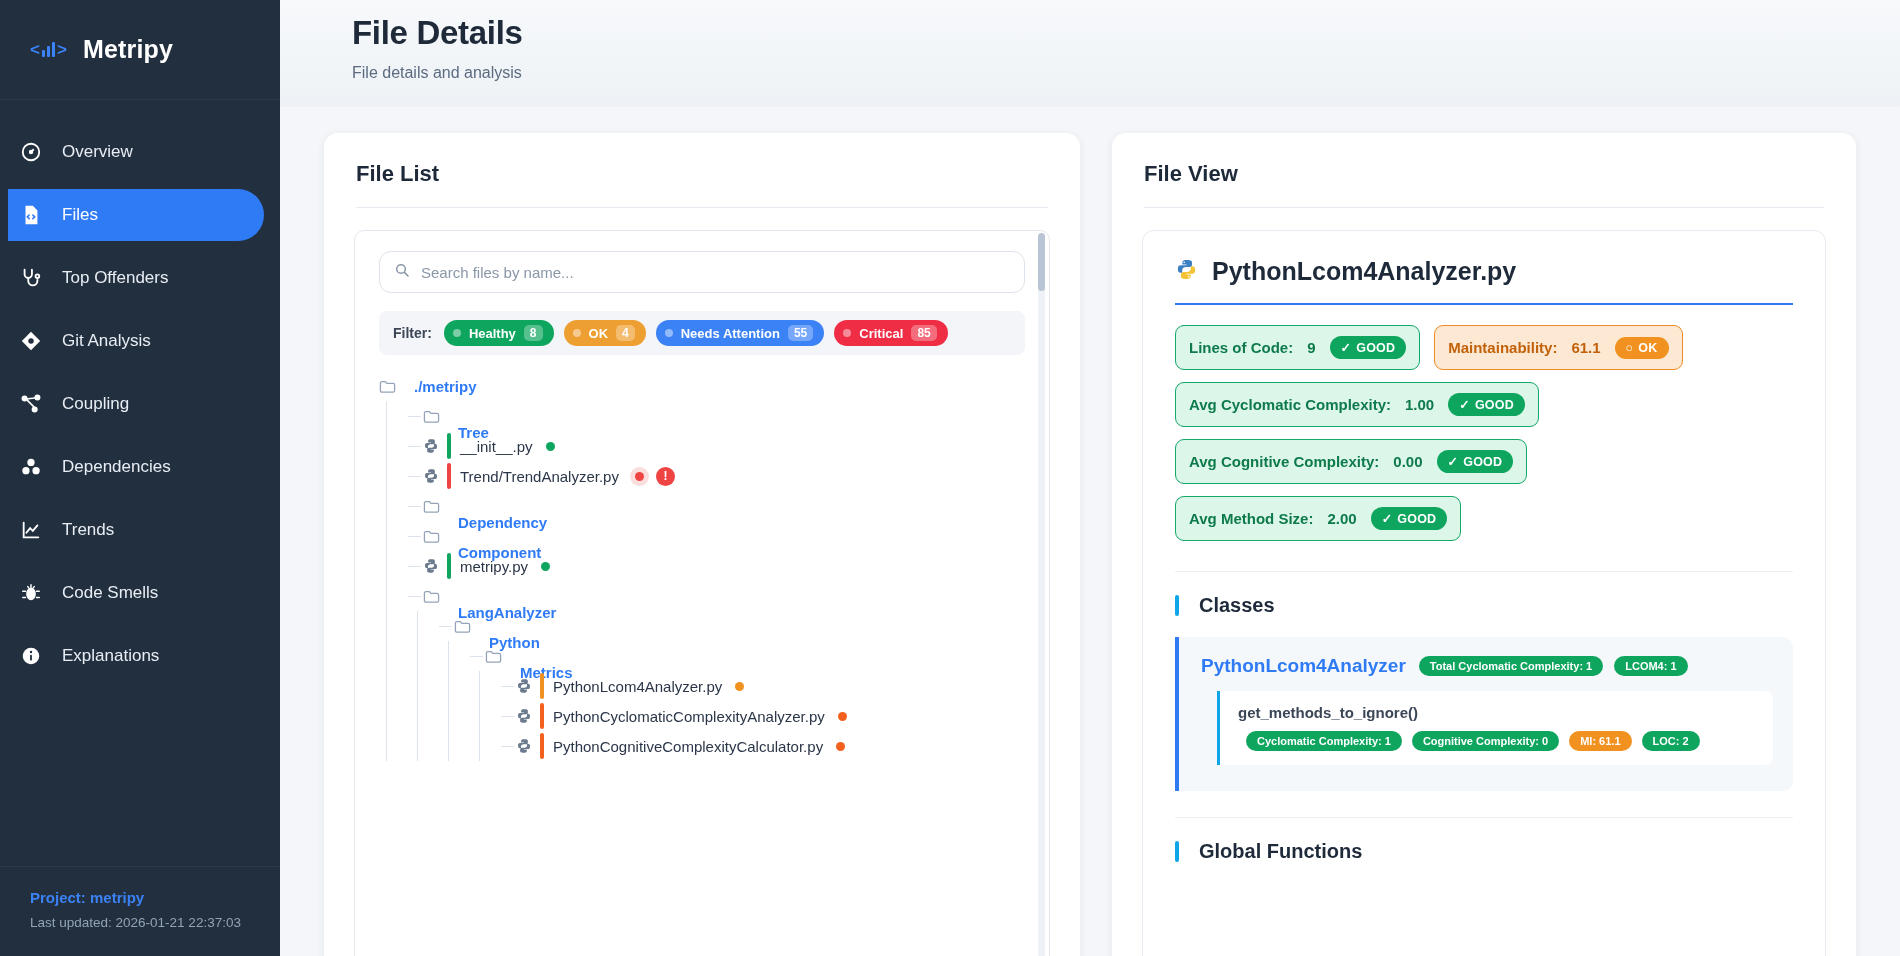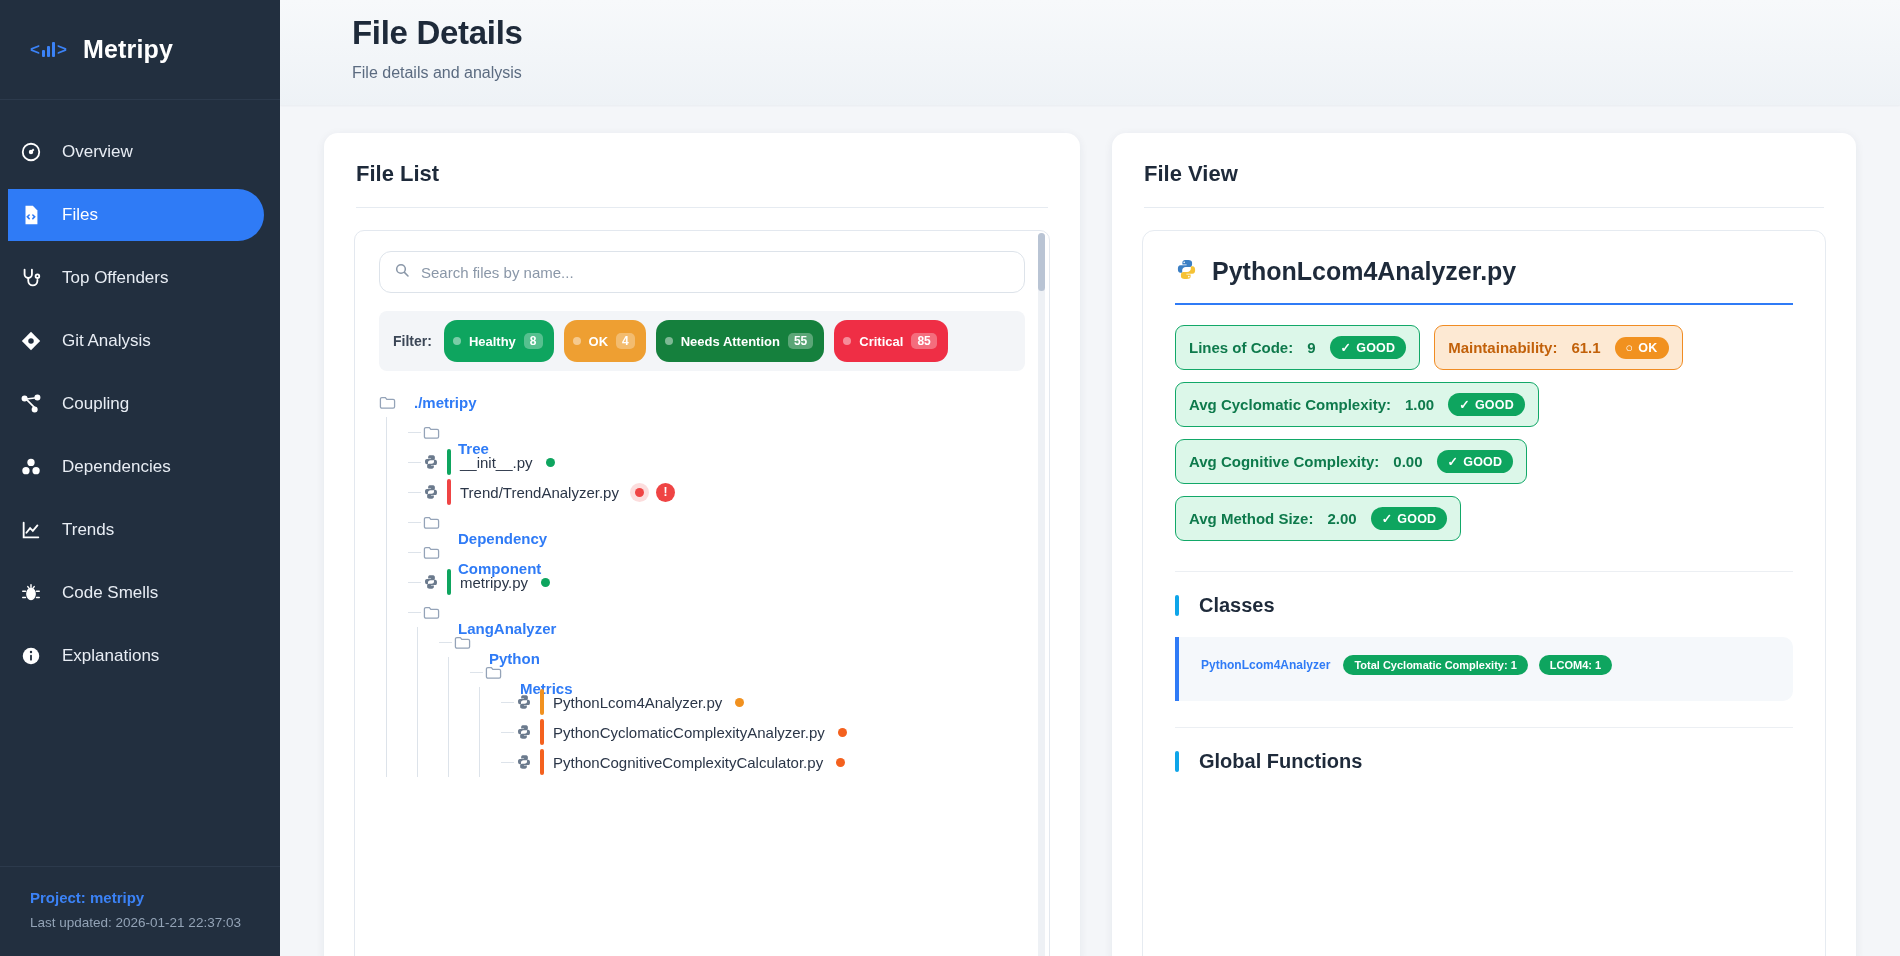--- a/index.html
+++ b/index.html
@@ -91,21 +91,21 @@
   }
   .search .ph { color: #8a97a8; font-size: 15px; }
   .filter-bar {
     margin: 18px 24px 0; background: #f3f5f8; border-radius: 8px;
     display: flex; align-items: center; gap: 10px;
     padding: 9px 14px;
   }
   .filter-label { font-size: 14px; font-weight: 700; color: #3b4656; margin-right: 2px; }
   .pill {
     display: inline-flex; align-items: center; gap: 8px;
-    height: 42px; padding: 0 11px 0 9px; border-radius: 13px;
+    height: 26px; padding: 0 11px 0 9px; border-radius: 13px;
     color: #fff; font-size: 13px; font-weight: 700; cursor: pointer;
   }
   .pill .dot { width: 8px; height: 8px; border-radius: 50%; background: rgba(255,255,255,.45); }
   .pill .cnt {
     background: rgba(255,255,255,.3); border-radius: 5px;
     padding: 1px 6px; font-size: 12px; font-weight: 700;
   }
 
   .tree { flex: 1; min-height: 0; overflow: hidden; padding: 16px 0 0 0; position: relative; }
   .trow { display: flex; align-items: center; height: 30px; font-size: 15px; white-space: nowrap; }
@@ -166,21 +166,21 @@
   .fv-sep { height: 1px; background: #eceff3; margin: 18px 0 22px; }
   .sec-head { display: flex; align-items: center; gap: 20px; margin-bottom: 20px; }
   .sec-bar { width: 4px; height: 21px; background: #0ea5e9; border-radius: 2px; }
   .sec-title { font-size: 20px; font-weight: 700; color: #1e2a3a; }
 
   .class-card {
     background: #f5f8fb; border-left: 4px solid #2f7bf6;
     border-radius: 0 10px 10px 0; padding: 18px 20px 26px 22px;
   }
   .class-row { display: flex; align-items: center; gap: 11px; flex-wrap: wrap; }
-  .class-name { font-size: 12px; font-weight: 700; color: #2f7bf6; margin-right: 2px; }
+  .class-name { font-size: 19px; font-weight: 700; color: #2f7bf6; margin-right: 2px; }
   .badge {
     display: inline-flex; align-items: center; border-radius: 12px;
     padding: 4px 11px; font-size: 11px; font-weight: 700; color: #fff;
   }
   .badge.green { background: #0ea55f; }
   .badge.orange { background: #f1911f; }
   .method-card {
     background: #fff; border-left: 3px solid #0ea5e9; border-radius: 0 8px 8px 0;
     margin: 14px 0 0 16px; padding: 13px 18px 14px;
   }
@@ -337,21 +337,21 @@
                 <span>Healthy</span>
                 <span class="cnt">8</span>
               </span>
 
               <span class="pill" style="background:#ee9f32">
                 <span class="dot"></span>
                 <span>OK</span>
                 <span class="cnt">4</span>
               </span>
 
-              <span class="pill" style="background:#15803d">
+              <span class="pill" style="background:#3b82f6">
                 <span class="dot"></span>
                 <span>Needs Attention</span>
                 <span class="cnt">55</span>
               </span>
 
               <span class="pill" style="background:#ef2e45">
                 <span class="dot"></span>
                 <span>Critical</span>
                 <span class="cnt">85</span>
               </span>
@@ -651,20 +651,29 @@
               <span class="sec-title">Classes</span>
             </div>
 
             <div class="class-card">
               <div class="class-row">
                 <span class="class-name">PythonLcom4Analyzer</span>
                 <span class="badge green">Total Cyclomatic Complexity: 1</span>
                 <span class="badge green">LCOM4: 1</span>
               </div>
 
+              <div class="method-card">
+                <div class="method-name">get_methods_to_ignore()</div>
+                <div class="method-badges">
+                  <span class="badge green">Cyclomatic Complexity: 1</span>
+                  <span class="badge green">Cognitive Complexity: 0</span>
+                  <span class="badge orange">MI: 61.1</span>
+                  <span class="badge green">LOC: 2</span>
+                </div>
+              </div>
             </div>
 
             <div class="fv-sep" style="margin-top:26px"></div>
 
             <div class="sec-head">
               <span class="sec-bar"></span>
               <span class="sec-title">Global Functions</span>
             </div>
 
           </div>

